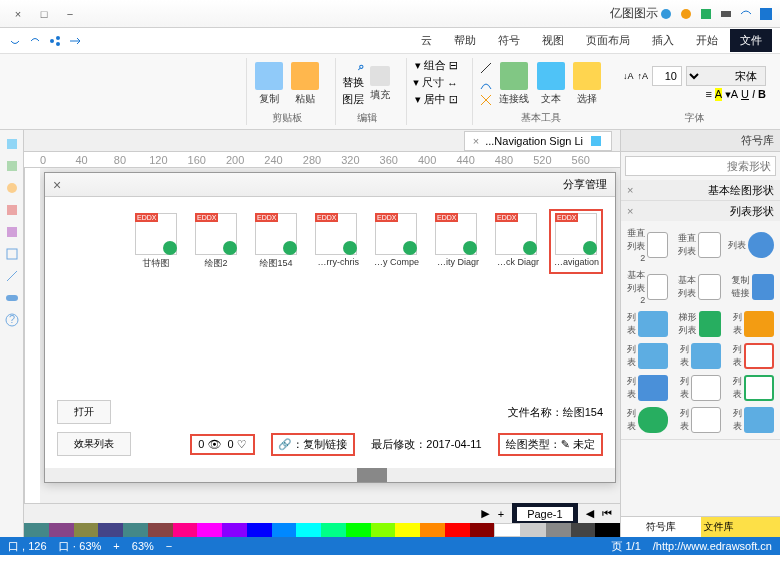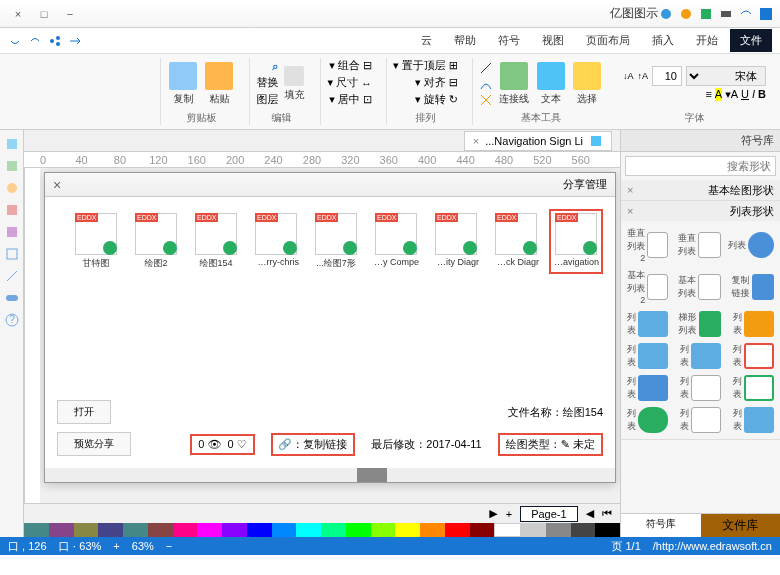--- a/index.html
+++ b/index.html
@@ -68,21 +68,21 @@
 .fitem .fl{font-size:9px;color:#333;text-align:center;overflow:hidden;text-overflow:ellipsis;white-space:nowrap;width:100%}
 .dinfo{margin-top:auto;display:flex;flex-direction:column;gap:8px}
 .dinfo .drow{display:flex;justify-content:space-between;align-items:center}
 .dinfo .dmeta{display:flex;gap:16px;align-items:center;font-size:10px}
 .dinfo .dmeta .hl{border:2px solid #e74c3c;padding:2px 6px}
 .dinfo .dbtns{display:flex;flex-direction:column;gap:4px}
 .dinfo .dbtns button{padding:4px 16px;border:1px solid #ccc;background:#f8f8f8;cursor:pointer;font-size:10px}
 .leftbar{width:24px;background:#f5f5f5;border-right:1px solid #ccc;display:flex;flex-direction:column;gap:6px;padding:6px 0;align-items:center}
 .leftbar span{width:16px;height:16px;display:block;opacity:0.6}
 .tabbar{height:20px;background:#f0f0f0;border-top:1px solid #ccc;display:flex;align-items:center;padding:0 8px;gap:8px;font-size:10px}
-.tabbar .pt{background:#fff;border:1px solid #0f172a;padding:1px 10px}
+.tabbar .pt{background:#fff;border:5px solid #0f172a;padding:1px 10px}
 .palette{height:14px;display:flex}
 .palette span{flex:1}
 .statusbar{height:18px;background:#1976d2;color:#fff;display:flex;align-items:center;padding:0 8px;font-size:10px;gap:12px}
 .statusbar .sp{flex:1}
 .ci{display:inline-block;width:14px;height:14px}
 svg{width:100%;height:100%}
 </style>
 </head>
 <body>
 
@@ -200,28 +200,20 @@
             </svg></span>
         <span class="ci"><svg viewBox="0 0 14 14">
               <path d="M2 2l10 10M12 2L2 12" stroke="#f39c12"></path>
             </svg></span>
       </div>
     </div>
     <div class="gl">基本工具</div>
   </div>
   <div class="rgroup">
     <div class="gc" style="flex-direction:column;gap:2px;font-size:9px;align-items:flex-start">
-      <span>⊞ 置于顶层 ▾</span>
-      <span>⊟ 对齐 ▾</span>
-      <span>↻ 旋转 ▾</span>
-    </div>
-    <div class="gl">排列</div>
-  </div>
-  <div class="rgroup">
-    <div class="gc" style="flex-direction:column;gap:2px;font-size:9px;align-items:flex-start">
       <span>⊟ 组合 ▾</span>
       <span>↔ 尺寸 ▾</span>
       <span>⊡ 居中 ▾</span>
     </div>
     <div class="gl"></div>
   </div>
   <div class="rgroup">
     <div class="gc">
       <div class="rbtn">
           <div class="ic"></div>
@@ -335,21 +327,21 @@
             <div class="sh outline"></div>
             <span class="sl">列表</span>
           </div>
         <div class="sgitem">
             <div class="sh green" style="border-radius:12px"></div>
             <span class="sl">列表</span>
           </div>
       </div>
     </div>
     <div style="margin-top:auto;display:flex;border-top:1px solid #ccc">
-      <div style="flex:1;text-align:center;padding:3px;font-size:12px;background:#a16207">文件库</div>
+      <div style="flex:1;text-align:left;padding:3px;font-size:10px;background:#fde047">文件库</div>
       <div style="flex:1;text-align:center;padding:3px;font-size:10px;background:#fff">符号库</div>
     </div>
   </div>
 
   <div class="canvas">
     <div class="doctab">
       <div class="dt">
         <span class="ci"><svg viewBox="0 0 14 14">
               <rect x="2" y="2" width="10" height="10" fill="#4fc3f7"></rect>
             </svg></span>
@@ -414,28 +406,20 @@
                     <div class="gd"></div>
                   </div>
                   <span class="fl">City Compe...</span>
                 </div>
               <div class="fitem">
                   <div class="fic">
                     <div class="pg"></div>
                     <div class="bd">EDDX</div>
                     <div class="gd"></div>
                   </div>
-                  <span class="fl">绘图7形...</span>
-                </div>
-              <div class="fitem">
-                  <div class="fic">
-                    <div class="pg"></div>
-                    <div class="bd">EDDX</div>
-                    <div class="gd"></div>
-                  </div>
                   <span class="fl">merry-chris...</span>
                 </div>
               <div class="fitem">
                   <div class="fic">
                     <div class="pg"></div>
                     <div class="bd">EDDX</div>
                     <div class="gd"></div>
                   </div>
                   <span class="fl">绘图154</span>
                 </div>
@@ -466,21 +450,21 @@
                 </div>
               </div>
               <div class="drow">
                 <div class="dmeta">
                   <span class="hl"><span>绘图类型：</span><span>✎</span> <span>未定</span></span>
                   <span><span>最后修改：</span><span>2017-04-11</span></span>
                   <span class="hl"><span>复制链接：</span><span>🔗</span></span>
                   <span class="hl">♡ <span>0</span>&nbsp;&nbsp;👁 <span>0</span></span>
                 </div>
                 <div class="dbtns">
-                  <button>预览分享</button>
+                  <button>效果列表</button>
                 </div>
               </div>
             </div>
           </div>
           <div style="height:14px;background:#eee;position:relative">
               <div style="position:absolute;right:40%;width:30px;height:100%;background:#888"></div>
             </div>
         </div>
       </div>
       <div class="ruler-v"></div>

